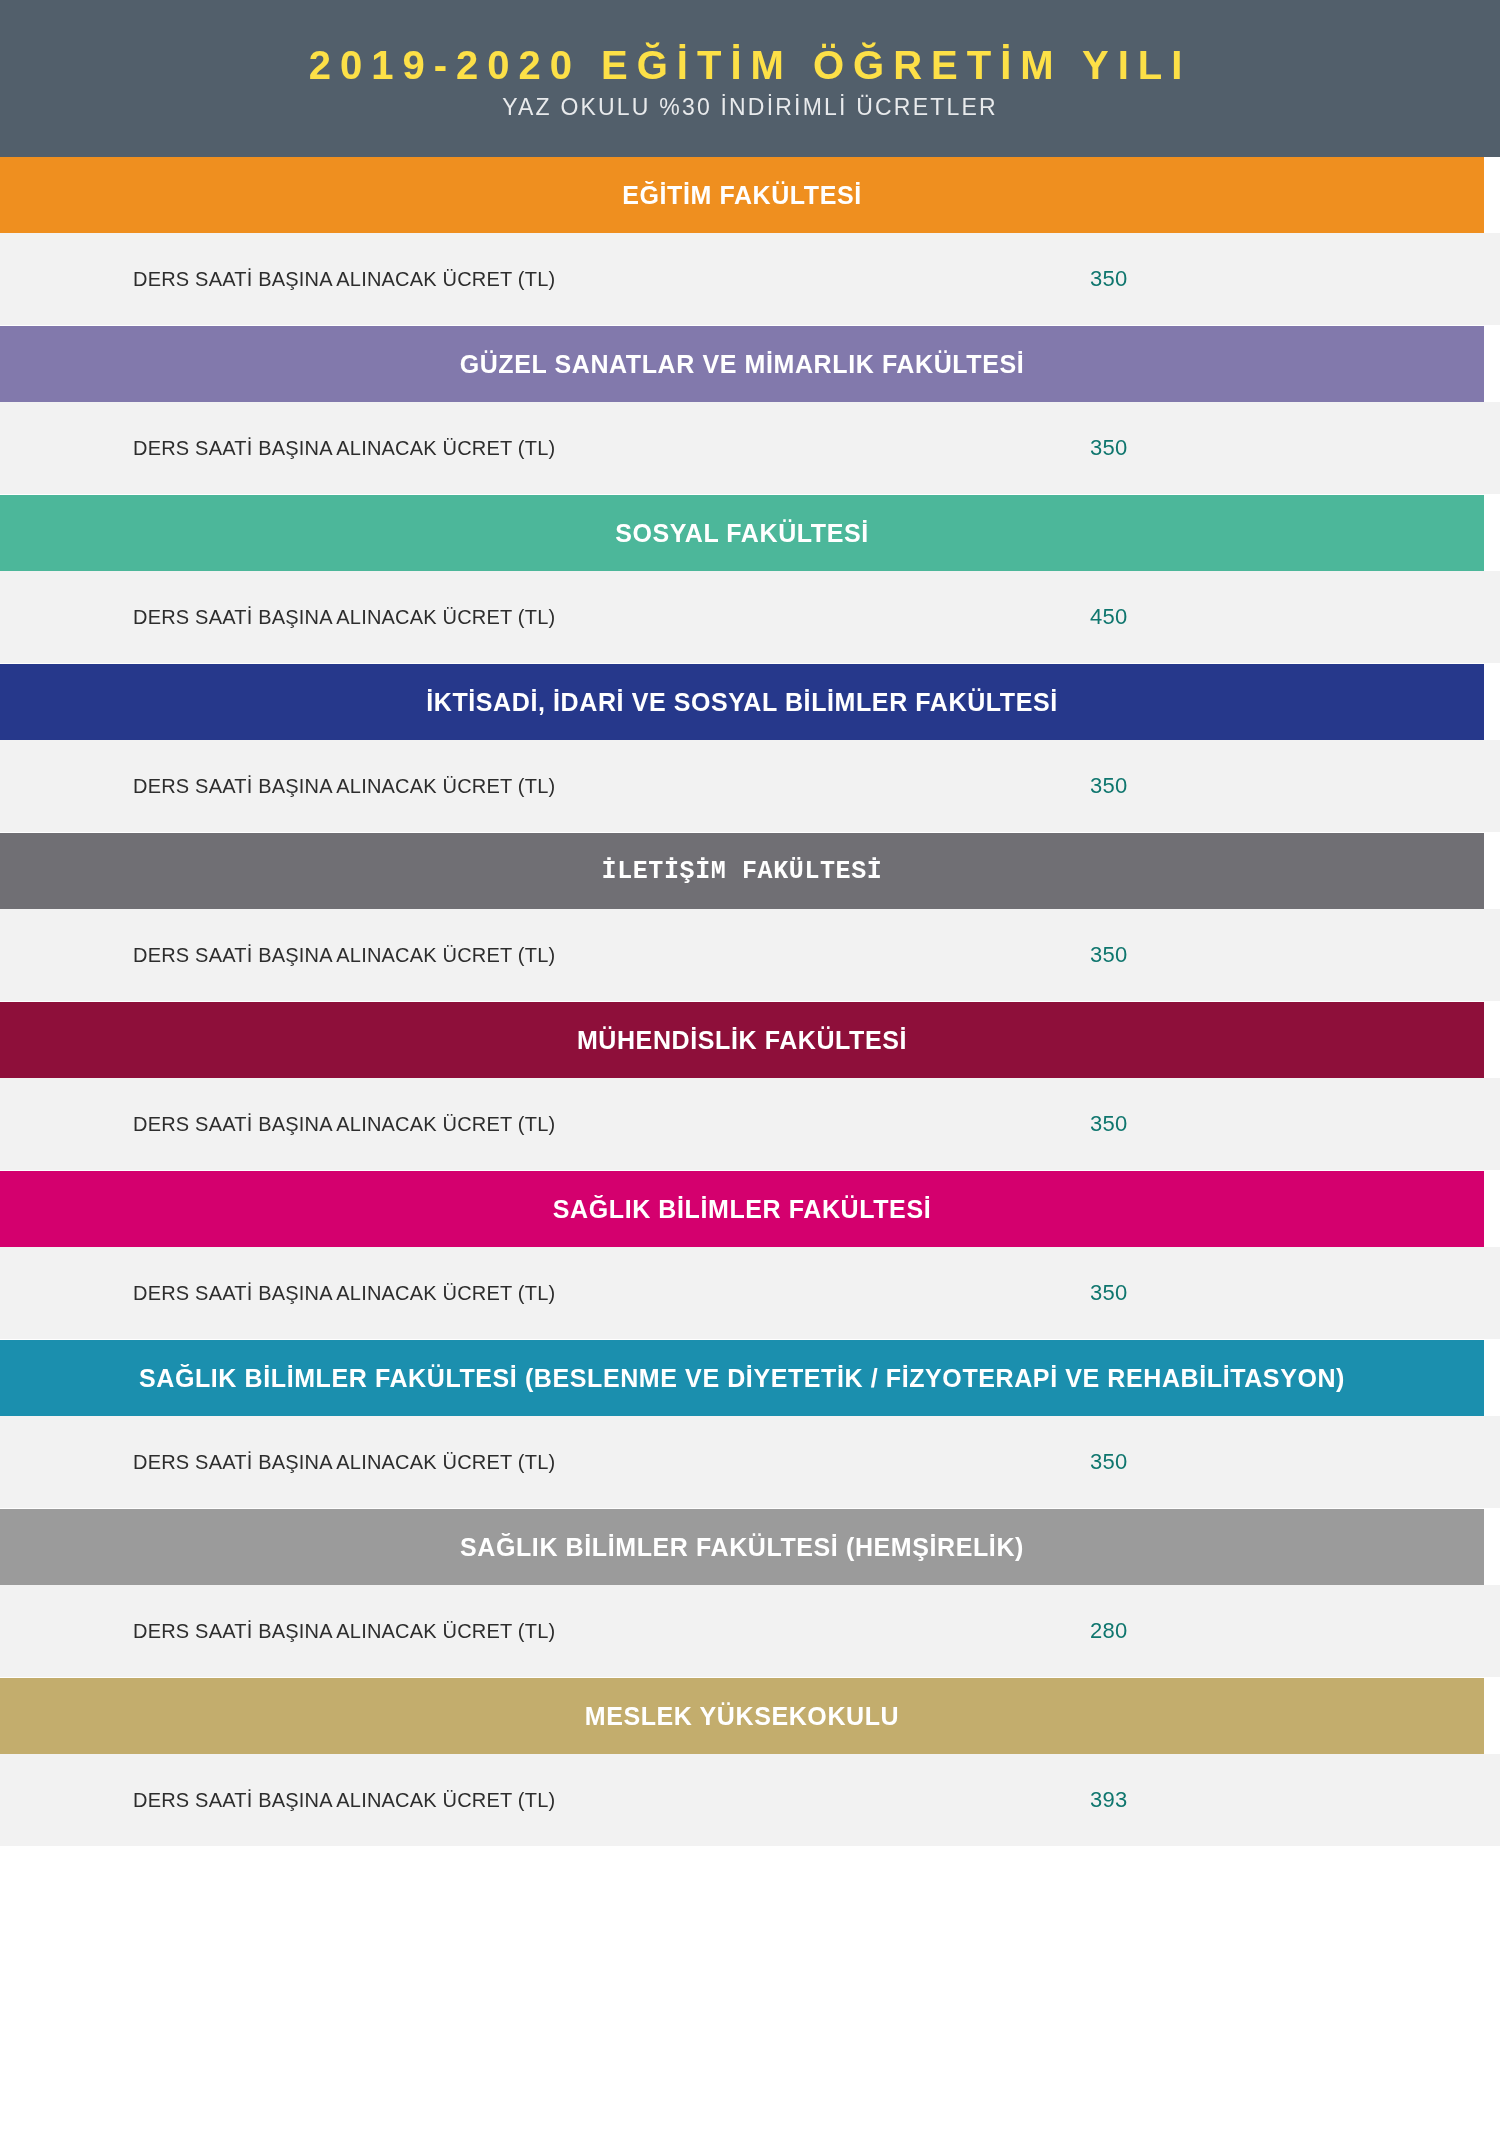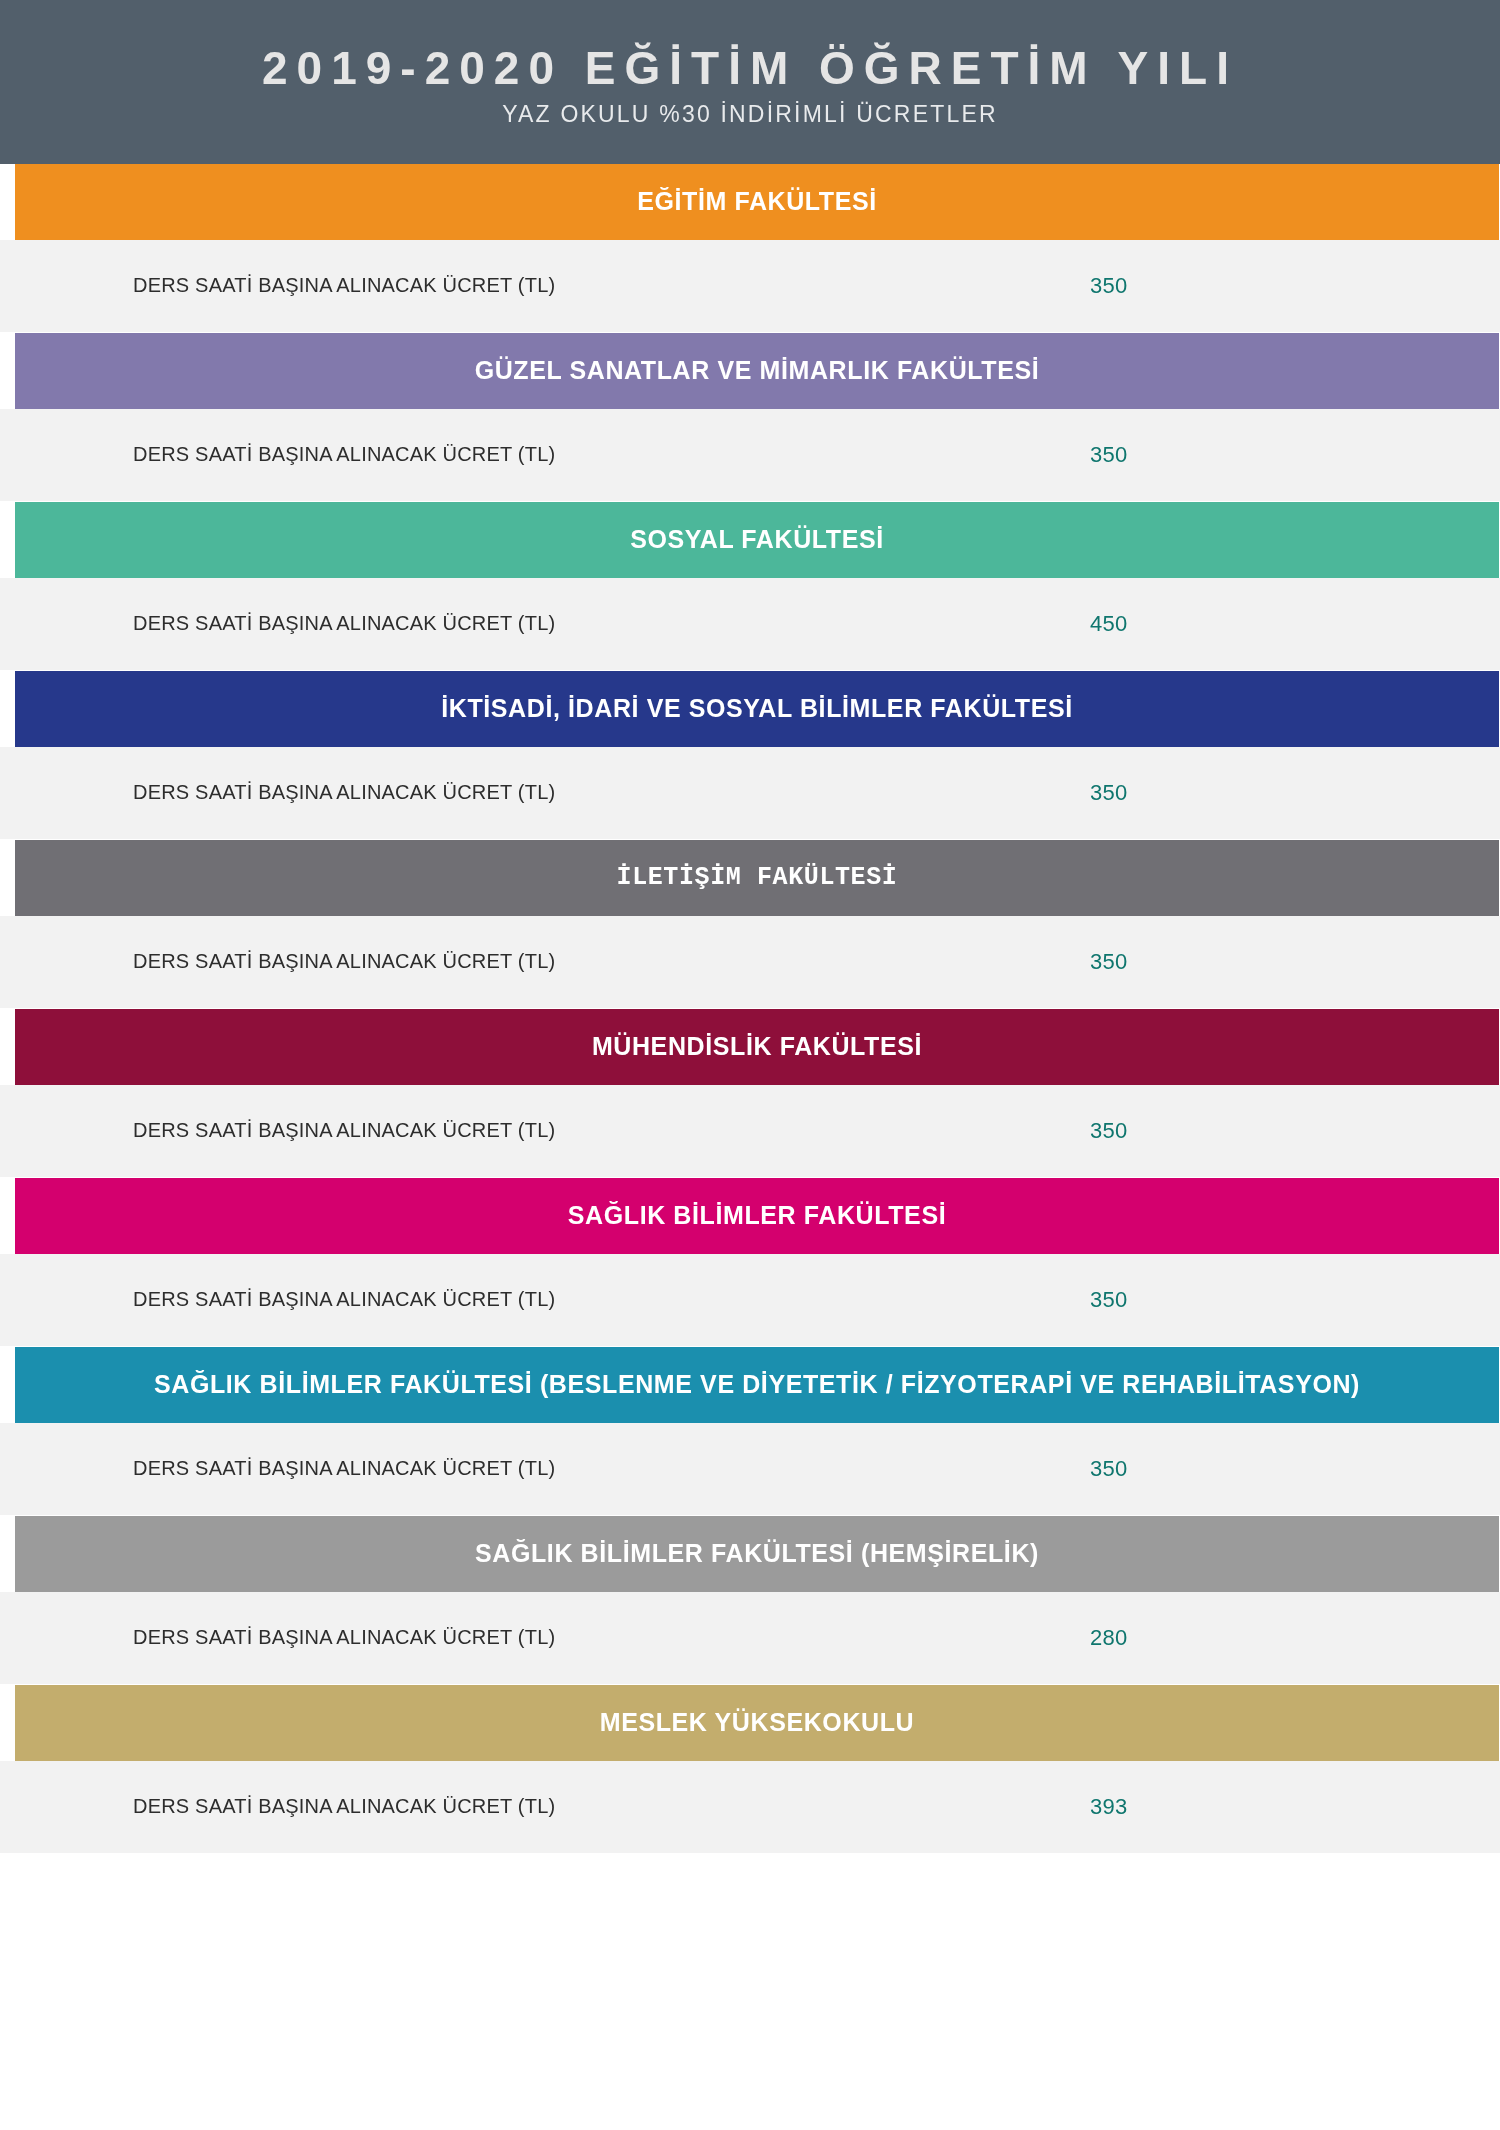--- a/index.html
+++ b/index.html
@@ -16,43 +16,43 @@
     flex-direction: column;
   }
   
   .header {
     background: #525f6b;
     width: 100%;
     padding: 42px 0 36px 0;
     text-align: center;
   }
   .header-title {
-    color: #e5e5e5;
-    font-size: 46px;
+    color: #fde047;
+    font-size: 40px;
     font-weight: bold;
     letter-spacing: 9px;
     line-height: 1.15;
     white-space: nowrap;
   }
   .header-subtitle {
     color: #e8eaec;
     font-size: 23px;
     font-weight: normal;
     letter-spacing: 2.2px;
     margin-top: 6px;
   }
   
   .table {
     width: 100%;
     display: flex;
     flex-direction: column;
   }
   .faculty-bar {
     width: calc(100% - 16px);
-    margin-left: 15px;
+    margin-left: 0;
     height: 76px;
     display: flex;
     align-items: center;
     justify-content: center;
     color: #ffffff;
     font-size: 25px;
     font-weight: bold;
     letter-spacing: 0.6px;
     text-align: center;
     padding: 0 32px;

